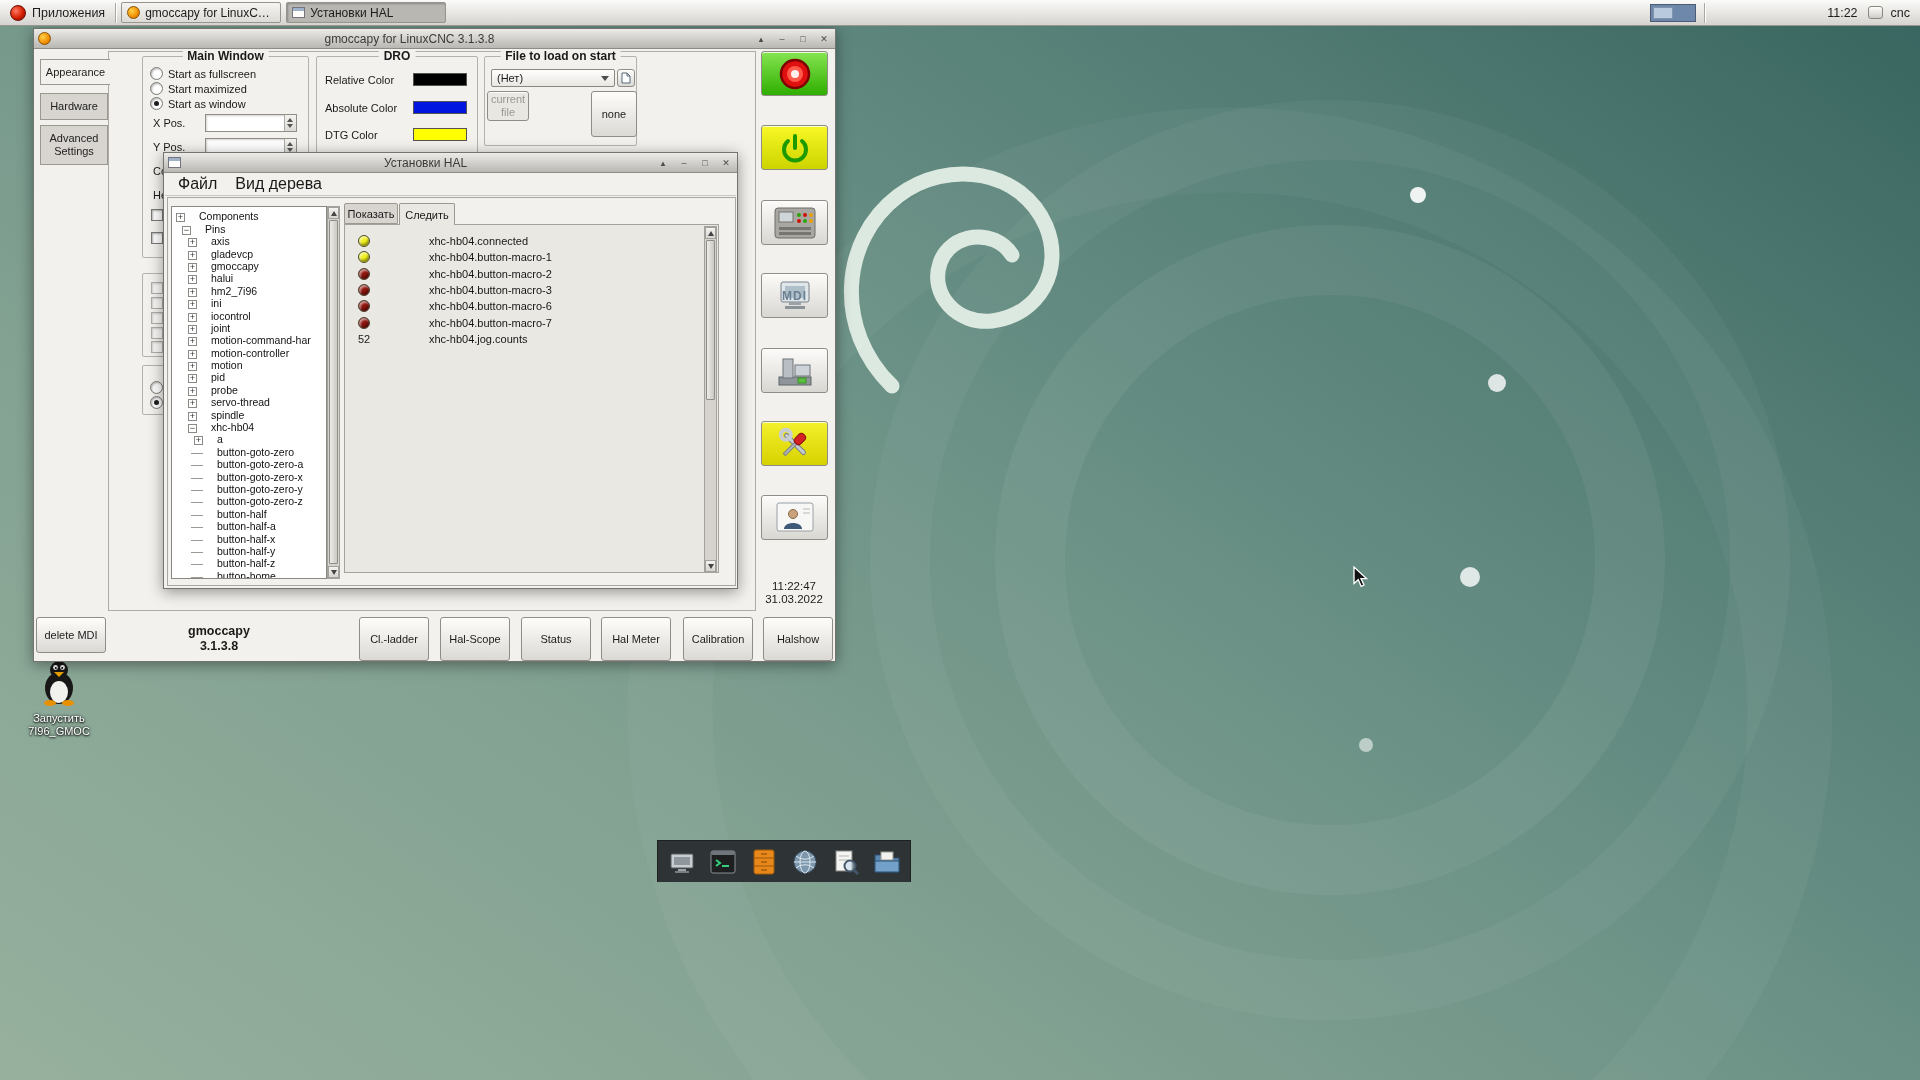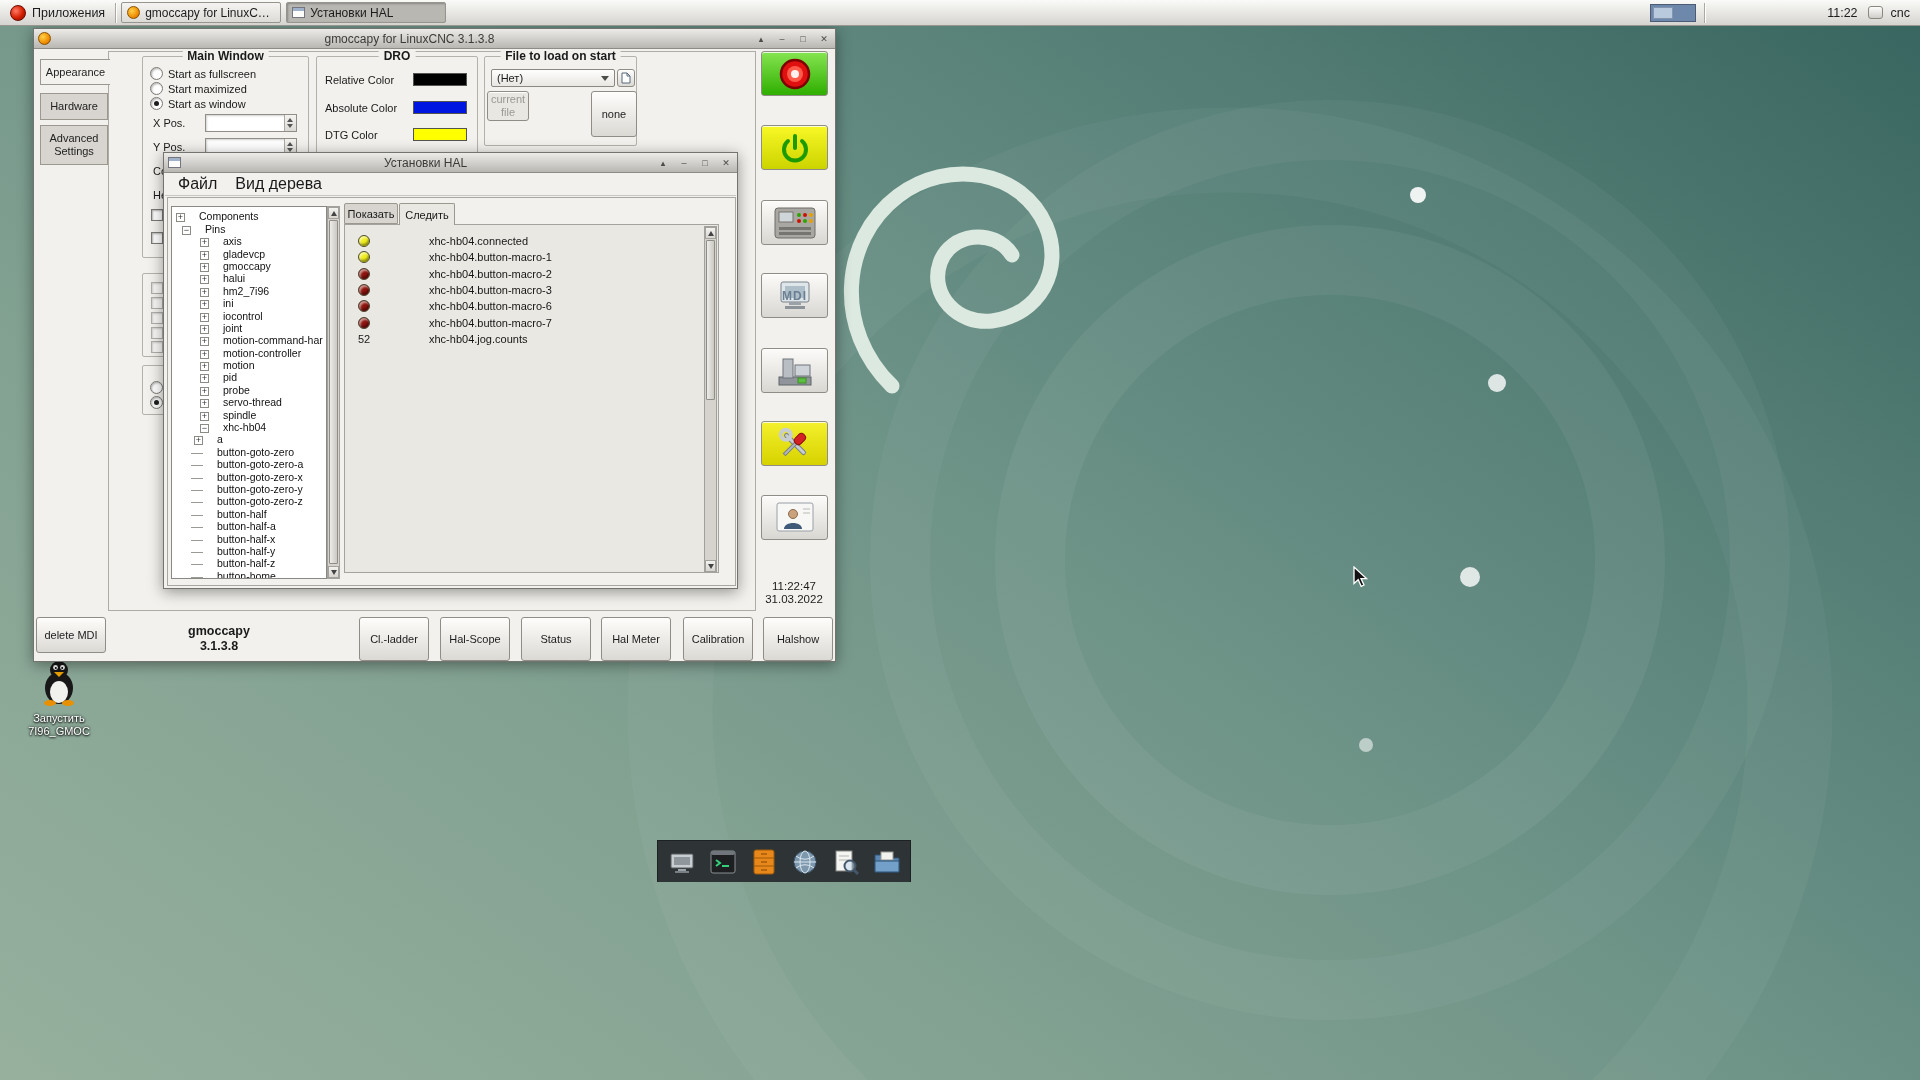--- a/index.html
+++ b/index.html
@@ -97,21 +97,21 @@
 
   
   .win-hal { left: 163px; top: 152px; width: 575px; height: 437px; z-index: 10; }
   .menubar { position: absolute; left: 1px; right: 1px; top: 20px; height: 23px; background: #f2f1ed;
     border-bottom: 1px solid #c9c7c2; display: flex; align-items: center; padding-left: 4px; }
   .menu-item { padding: 3px 9px; font-size: 16px; }
   .hal-content { border: 1px solid #a9a7a1; background: #f2f1ed; }
   .tree { background: #ffffff; border: 1px solid #8a8882; overflow: hidden; padding-top: 3px; }
   .trow { height: 12.4px; display: flex; align-items: flex-end; font-size: 10.5px; white-space: nowrap; color: #111; }
   .trow.d0 { padding-left: 4px; } .trow.d1 { padding-left: 10px; }
-  .trow.d2 { padding-left: 16px; margin-left: 12px; } .trow.d3 { padding-left: 22px; }
+  .trow.d2 { padding-left: 16px; } .trow.d3 { padding-left: 22px; }
   .exp { width: 9px; height: 9px; flex: none; border: 1px solid #8c8a84; background: #fff; position: relative; }
   .exp::before { position: absolute; left: 0; top: -2px; width: 7px; text-align: center; font-size: 9px; color: #333; }
   .exp.plus::before { content: "+"; }
   .exp.minus::before { content: "\2212"; }
   .exp.leaf { border: none; background: transparent; }
   .exp.leaf::before { content: ""; position: absolute; left: -3px; top: 4px; width: 12px; border-top: 1px solid #9a9a94; }
   .tl { margin-left: 14px; }
   .htab { position: absolute; background: #d8d5d0; border: 1px solid #9b988f; display: flex;
     align-items: center; justify-content: center; font-size: 11px; border-radius: 2px 2px 0 0; }
   .htab.active { background: #eae8e3; border-bottom: none; z-index: 3; }

